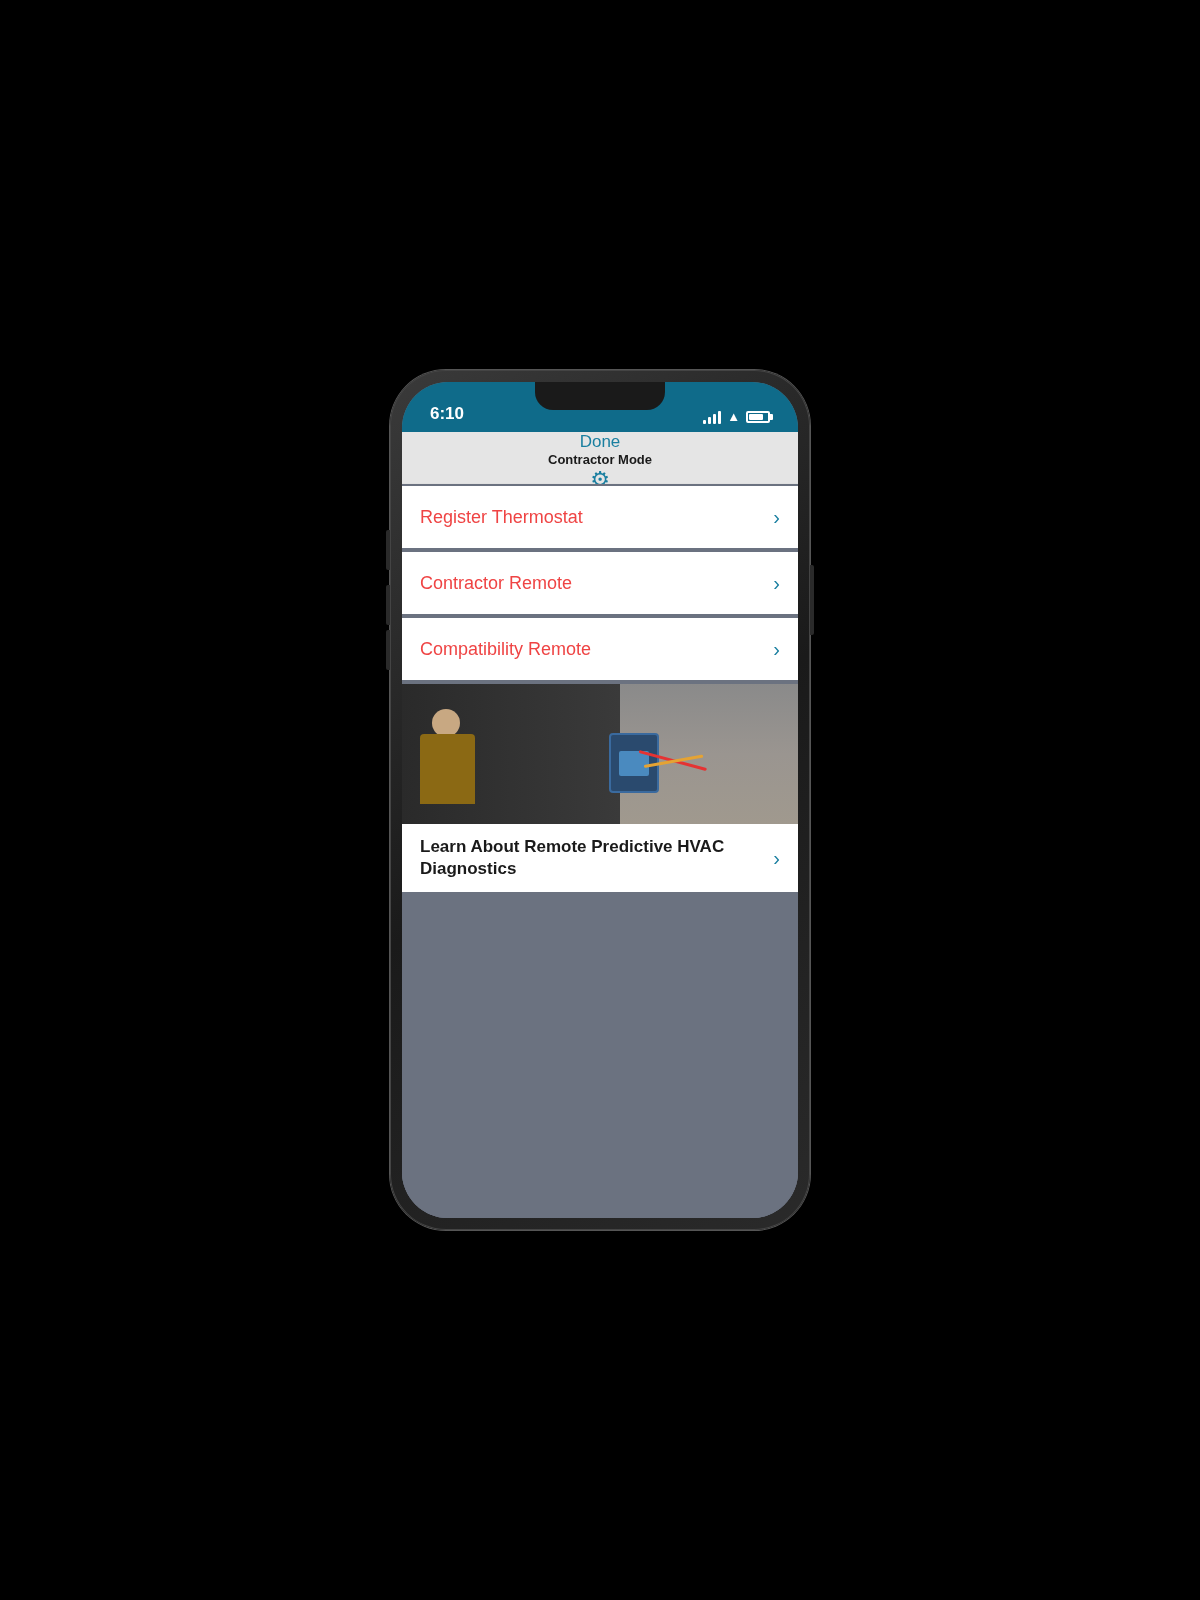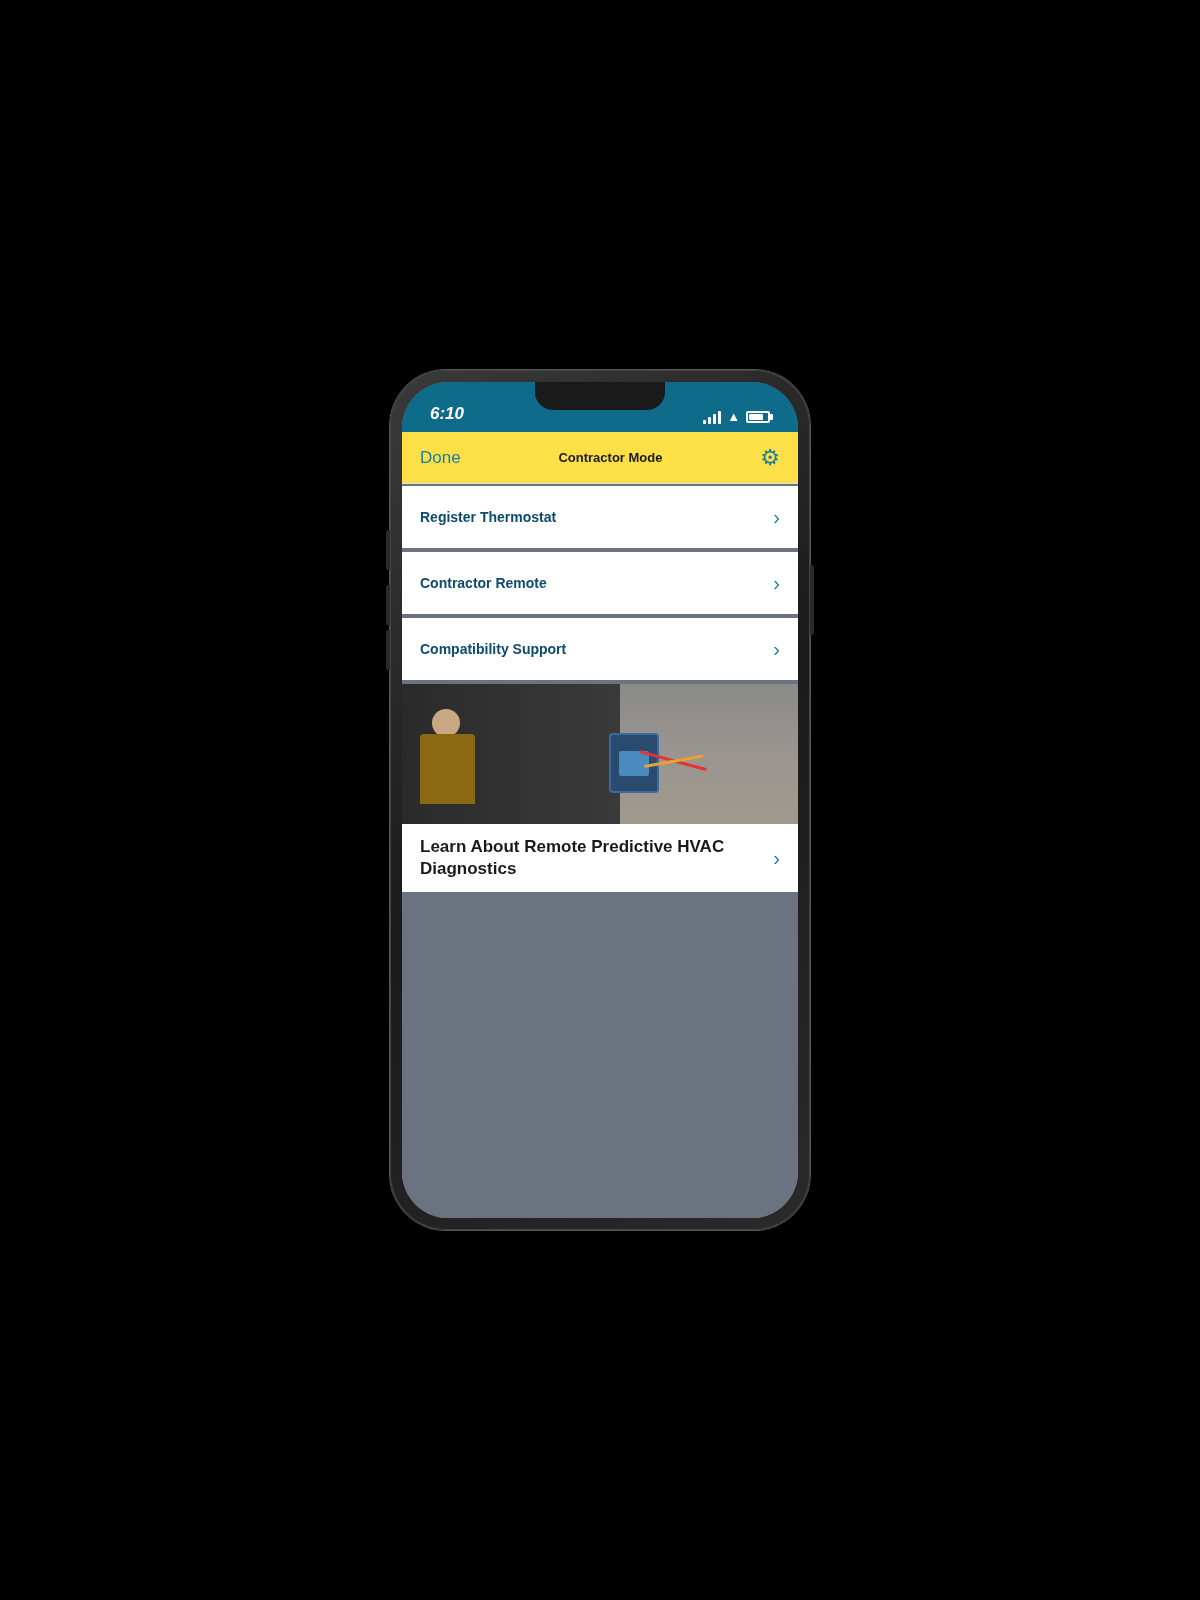--- a/index.html
+++ b/index.html
@@ -69,21 +69,20 @@
       align-items: flex-end;
       justify-content: space-between;
       padding: 0 28px 8px;
       flex-shrink: 0;
     }
 
     .status-time {
       color: white;
       font-size: 17px;
       font-weight: 600;
-      font-style: italic;
     }
 
     .status-icons {
       display: flex;
       align-items: center;
       gap: 6px;
     }
 
     .signal-bars {
       display: flex;
@@ -146,28 +145,29 @@
       transform: translateX(-50%);
       width: 130px;
       height: 28px;
       background: #1a1a1a;
       border-radius: 0 0 18px 18px;
       z-index: 10;
     }
 
     
     .nav-bar {
-      background: #fde047;
+      background: #e5e5e5;
       height: 52px;
       display: flex;
       align-items: center;
       justify-content: space-between;
       padding: 0 18px;
       flex-shrink: 0;
       border-bottom: 1px solid #e0e0e0;
+      flex-direction: column;
     }
 
     .nav-done {
       color: #1a7fa0;
       font-size: 17px;
       font-weight: 400;
       cursor: pointer;
     }
 
     .nav-title {
@@ -198,23 +198,23 @@
       display: flex;
       align-items: center;
       justify-content: space-between;
       padding: 0 18px;
       height: 62px;
       cursor: pointer;
       margin-bottom: 2px;
     }
 
     .menu-item-label {
-      font-size: 14px;
-      font-weight: 700;
-      color: #0c4a6e;
+      font-size: 18px;
+      font-weight: 400;
+      color: #ef4444;
     }
 
     .chevron {
       color: #1a7fa0;
       font-size: 20px;
       font-weight: 300;
     }
 
     
     .card {
@@ -398,21 +398,21 @@
         <span class="menu-item-label">Register Thermostat</span>
         <span class="chevron">›</span>
       </div>
 
       <div class="menu-item">
         <span class="menu-item-label">Contractor Remote</span>
         <span class="chevron">›</span>
       </div>
 
       <div class="menu-item">
-        <span class="menu-item-label">Compatibility Support</span>
+        <span class="menu-item-label">Compatibility Remote</span>
         <span class="chevron">›</span>
       </div>
 
       <div class="card">
         <div class="card-image">
           <div class="card-image-scene">
             <div class="scene-bg"></div>
             <div class="scene-panel"></div>
             <div class="scene-person">
               <div class="person-head"></div>

